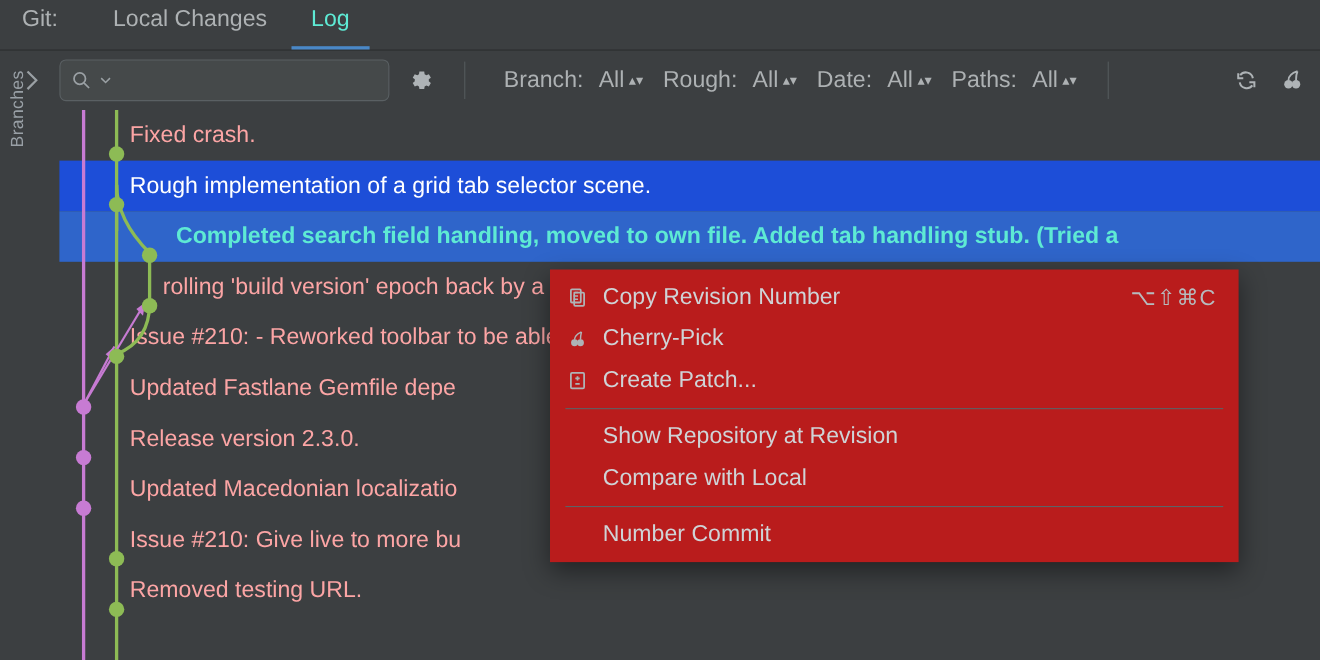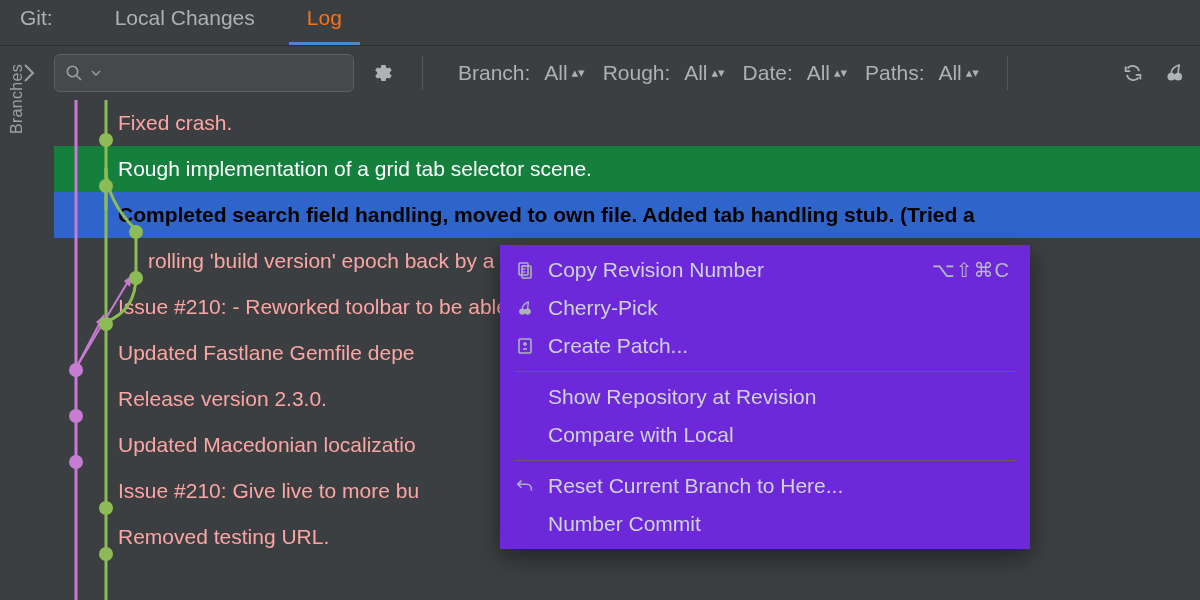--- a/index.html
+++ b/index.html
@@ -1,36 +1,36 @@
 <!DOCTYPE html>
 <html><head>
 <meta charset="utf-8">
 <style>
   * { margin:0; padding:0; box-sizing:border-box; }
   html,body { width:1200px; height:600px; overflow:hidden; font-family:"Segoe UI",-apple-system,Arial,sans-serif; background:#3c3f41; color:#adb1b3; font-size:21px; }
-  .tabs { display:flex; align-items:flex-end; height:46px; border-bottom:1px solid #2b2d2f; padding-left:14px; gap:16px; }
+  .tabs { display:flex; align-items:flex-end; height:46px; border-bottom:1px solid #2b2d2f; padding-left:14px; gap:4px; }
   .tab-title { color:#adb1b3; margin-right:22px; padding:0 6px 10px 6px; line-height:35px; }
   .tab { color:#adb1b3; padding:0 18px 10px 18px; line-height:35px; cursor:pointer; }
-  .tab.active { color:#f97316; border-bottom:3px solid #4a88c7; padding-bottom:7px; }
+  .tab.active { color:#5eead4; border-bottom:3px solid #4a88c7; padding-bottom:7px; }
   .tool-row { display:flex; align-items:center; height:54px; padding:0 14px 0 54px; gap:18px; position:relative; }
   .expand-btn { position:absolute; left:14px; width:30px; height:38px; display:flex; align-items:center; justify-content:center; cursor:pointer; }
   .sidebar-label { position:absolute; left:8px; top:134px; transform:rotate(-90deg); transform-origin:left top; color:#99a0a6; font-size:16px; letter-spacing:0.3px; }
   .search-box { display:flex; align-items:center; width:300px; height:38px; border:1px solid #5a6063; border-radius:6px; background:#45494a; padding:0 10px; gap:8px; }
   .search-box input { flex:1; background:transparent; border:none; outline:none; color:#cfd3d6; font-size:18px; }
   .icon { display:inline-flex; align-items:center; justify-content:center; }
   .filter-group { display:flex; align-items:center; gap:18px; margin-left:15px; }
   .filter { color:#adb1b3; cursor:pointer; display:flex; align-items:center; gap:4px; white-space:nowrap; }
   .tool-icons { margin-left:auto; display:flex; align-items:center; gap:20px; }
   .divider-v { width:1px; height:34px; background:#555a5d; margin-left:10px; margin-right:2px; }
   .log-area { position:absolute; left:54px; right:0; top:100px; bottom:0; }
   .commit-row { display:flex; align-items:center; height:46px; padding-left:64px; color:#fca5a5; white-space:nowrap; overflow:hidden; }
-  .commit-row.sel { background:#15803d; color:#fff; }
-  .commit-row.sel2 { background:#2f65ca; font-weight:700; color:#000000; padding-left:64px; }
+  .commit-row.sel { background:#1d4ed8; color:#fff; }
+  .commit-row.sel2 { background:#2f65ca; font-weight:700; color:#5eead4; padding-left:106px; }
   svg.graph { position:absolute; left:0; top:0; }
-  .ctx-menu { position:absolute; left:500px; top:245px; width:530px; background:#6d28d9; box-shadow:0 8px 22px rgba(0,0,0,0.45); padding:6px 0; }
+  .ctx-menu { position:absolute; left:500px; top:245px; width:626px; background:#b91c1c; box-shadow:0 8px 22px rgba(0,0,0,0.45); padding:6px 0; }
   .ctx-item { display:flex; align-items:center; height:38px; padding:0 20px 0 14px; color:#cfd3d6; cursor:pointer; gap:12px; }
   .ctx-icon { width:22px; display:flex; align-items:center; justify-content:center; }
   .ctx-short { margin-left:auto; color:#b6bbbe; font-size:20px; letter-spacing:1px; }
   .ctx-sep { height:1px; background:#5d6265; margin:6px 14px; }
   .updn { font-size:13px; line-height:8px; color:#adb1b3; display:inline-flex; flex-direction:column; }
 </style>
 </head>
 <body>
 
 <div class="tabs">
@@ -171,26 +171,17 @@
       <div class="ctx-item">
         <span class="ctx-icon"></span>
         <span>Show Repository at Revision</span>
       </div>
       <div class="ctx-item">
         <span class="ctx-icon"></span>
         <span>Compare with Local</span>
       </div>
       <div class="ctx-sep"></div>
       <div class="ctx-item">
-        <span class="ctx-icon">
-          <svg width="18" height="18" viewBox="0 0 20 20">
-            <path d="M6 4 L2 8 L6 12" fill="none" stroke="#aeb3b6" stroke-width="1.8"></path>
-            <path d="M2 8 H12 a5 5 0 0 1 5 5 v2" fill="none" stroke="#aeb3b6" stroke-width="1.8"></path>
-          </svg>
-        </span>
-        <span>Reset Current Branch to Here...</span>
-      </div>
-      <div class="ctx-item">
         <span class="ctx-icon"></span>
         <span>Number Commit</span>
       </div>
     </div>
 </div>
 
 </body></html>

